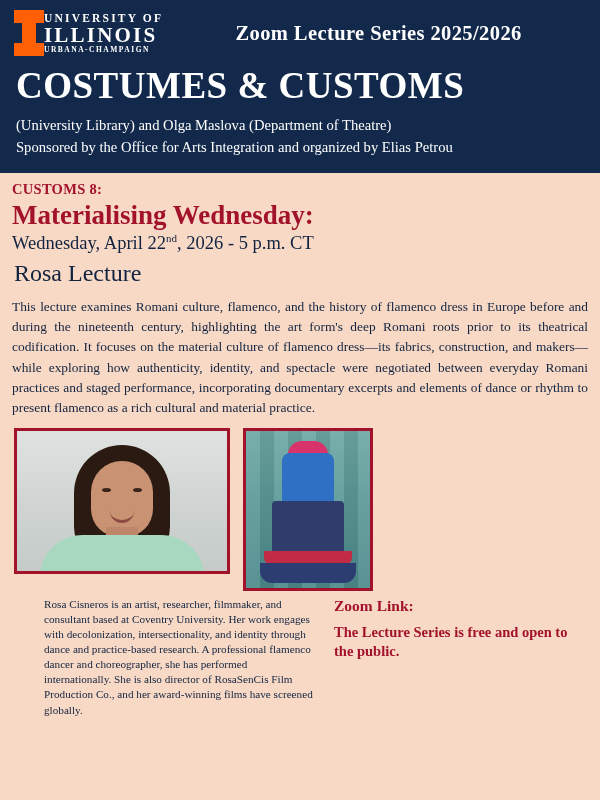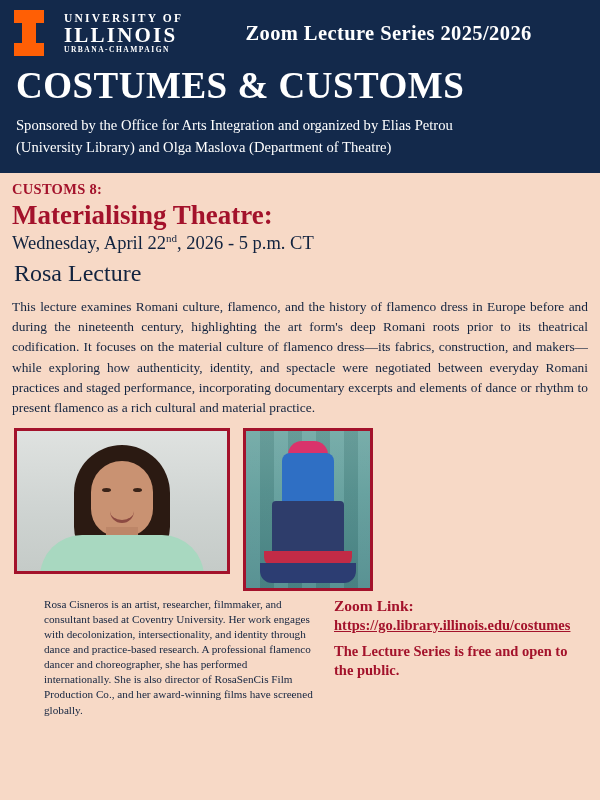--- a/index.html
+++ b/index.html
@@ -28,21 +28,21 @@
     position: relative;
   }
   .header-top {
     display: flex;
     align-items: center;
     gap: 14px;
   }
   .logo-block {
     display: flex;
     align-items: center;
-    gap: 20px;
+    gap: 0;
     flex: 0 0 auto;
   }
   .block-i {
     width: 30px;
     height: 46px;
     background: #ff5f05;
     position: relative;
     flex: 0 0 auto;
   }
   .block-i::before {
@@ -368,28 +368,28 @@
         <div class="wordmark">
           <div class="w1">UNIVERSITY OF</div>
           <div class="w2">ILLINOIS</div>
           <div class="w3">URBANA-CHAMPAIGN</div>
         </div>
       </div>
       <div class="series-title">Zoom Lecture Series 2025/2026</div>
     </div>
     <div class="main-title">COSTUMES &amp; CUSTOMS</div>
     <div class="sponsor">
+      <div>(University Library) and Olga Maslova (Department of Theatre)</div>
       <div>Sponsored by the Office for Arts Integration and organized by Elias Petrou</div>
-      <div>(University Library) and Olga Maslova (Department of Theatre)</div>
     </div>
   </div>
 
   <div class="body-wrap">
     <div class="lecture-no">CUSTOMS 8:</div>
-    <div class="lecture-title">Materialising Theatre:</div>
+    <div class="lecture-title">Materialising Wednesday:</div>
     <div class="datetime"><span>Wednesday, April 22</span><sup>nd</sup><span>, 2026 - 5 p.m. CT</span></div>
     <div class="speaker">Rosa Lecture</div>
     <div class="abstract">This lecture examines Romani culture, flamenco, and the history of flamenco dress in Europe before and during the nineteenth century, highlighting the art form's deep Romani roots prior to its theatrical codification. It focuses on the material culture of flamenco dress—its fabrics, construction, and makers—while exploring how authenticity, identity, and spectacle were negotiated between everyday Romani practices and staged performance, incorporating documentary excerpts and elements of dance or rhythm to present flamenco as a rich cultural and material practice.</div>
 
     <div class="media-row">
       <div class="media-col-left">
         <div class="photo-frame photo-portrait">
           <div class="portrait-bg"></div>
           <div class="portrait-hair"></div>
           <div class="portrait-face"></div>
@@ -411,18 +411,17 @@
           <div class="dress-ruffle2"></div>
         </div>
       </div>
       <div class="media-col-right"></div>
     </div>
 
     <div class="bottom-row">
       <div class="bio">Rosa Cisneros is an artist, researcher, filmmaker, and consultant based at Coventry University. Her work engages with decolonization, intersectionality, and identity through dance and practice-based research. A professional flamenco dancer and choreographer, she has performed internationally. She is also director of RosaSenCis Film Production Co., and her award-winning films have screened globally.</div>
       <div class="zoom-block">
         <div class="zoom-label">Zoom Link:</div>
-        <a class="zoom-link" href="#">https://go.library.illinois.edu/costumes</a>
         <div class="zoom-free">The Lecture Series is free and open to the public.</div>
       </div>
     </div>
   </div>
 </div>
 
 </body></html>

